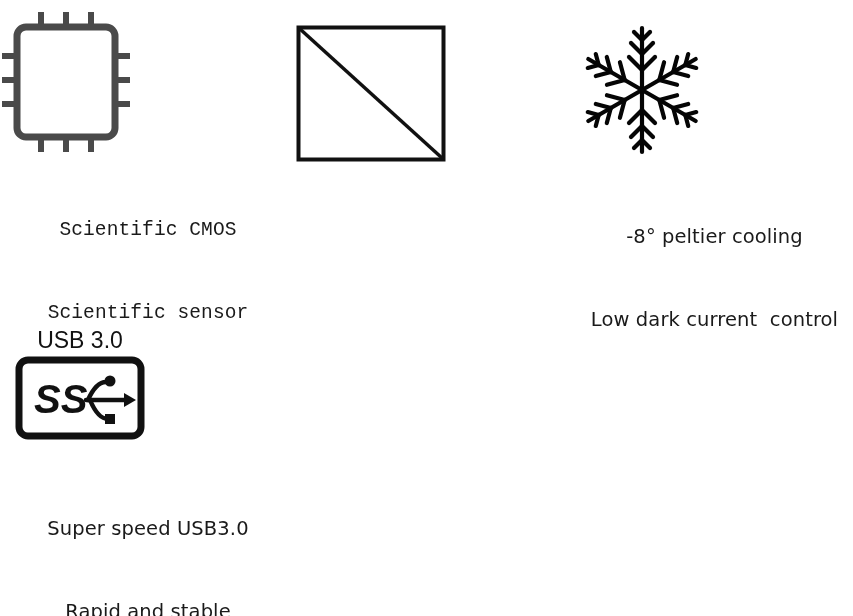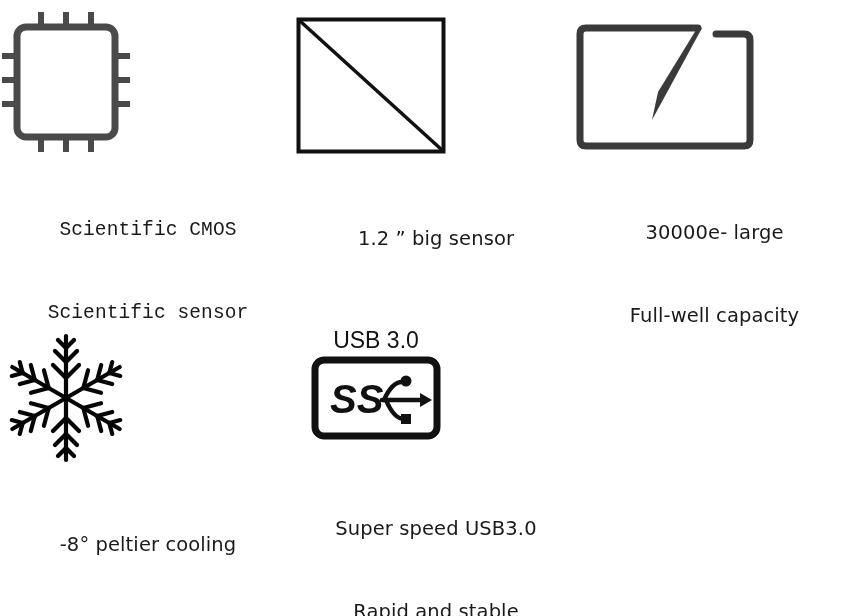--- a/index.html
+++ b/index.html
@@ -105,41 +105,23 @@
     </div>
   </div>
 
   <div class="feature-cell cell-sensor">
     <div class="icon-wrap">
       <svg width="150" height="137" viewBox="0 0 150 137">
         <rect x="2.5" y="2.5" width="145" height="132" fill="#ffffff" stroke="#111111" stroke-width="4"></rect>
         <line x1="4" y1="4" x2="146" y2="133" stroke="#111111" stroke-width="3.5"></line>
       </svg>
     </div>
-    <div class="caption">
-      <span class="line">1.2 ” big sensor</span>
-    </div>
-  </div>
-
-
-  <div class="feature-cell cell-well">
-    <div class="icon-wrap">
-      <svg width="178" height="128" viewBox="0 0 178 128">
-
-        <path d="M 122,4 L 10,4 Q 4,4 4,10 L 4,116 Q 4,122 10,122
-                 L 168,122 Q 174,122 174,116 L 174,16 Q 174,10 168,10 L 140,10" fill="none" stroke="#3a3a3a" stroke-width="7" stroke-linecap="round" stroke-linejoin="round"></path>
-
-        <path d="M 126,4 L 76,96 L 82,68 L 120,6 Z" fill="#3a3a3a"></path>
-      </svg>
-    </div>
-    <div class="caption">
-      <span class="line">30000e- large</span>
-      <span class="line">Full-well capacity</span>
-    </div>
-  </div>
+  </div>
+
+
 
   <div class="feature-cell cell-cool">
     <div class="icon-wrap">
       <svg width="132" height="132" viewBox="-66 -66 132 132">
         <g stroke="#050505" stroke-width="4.2" stroke-linecap="round" fill="none">
           <g id="flake-arm-group">
 
             <g transform="rotate(0)">
               <line x1="0" y1="0" x2="0" y2="-62"></line>
               <line x1="0" y1="-20" x2="-13" y2="-33"></line>

